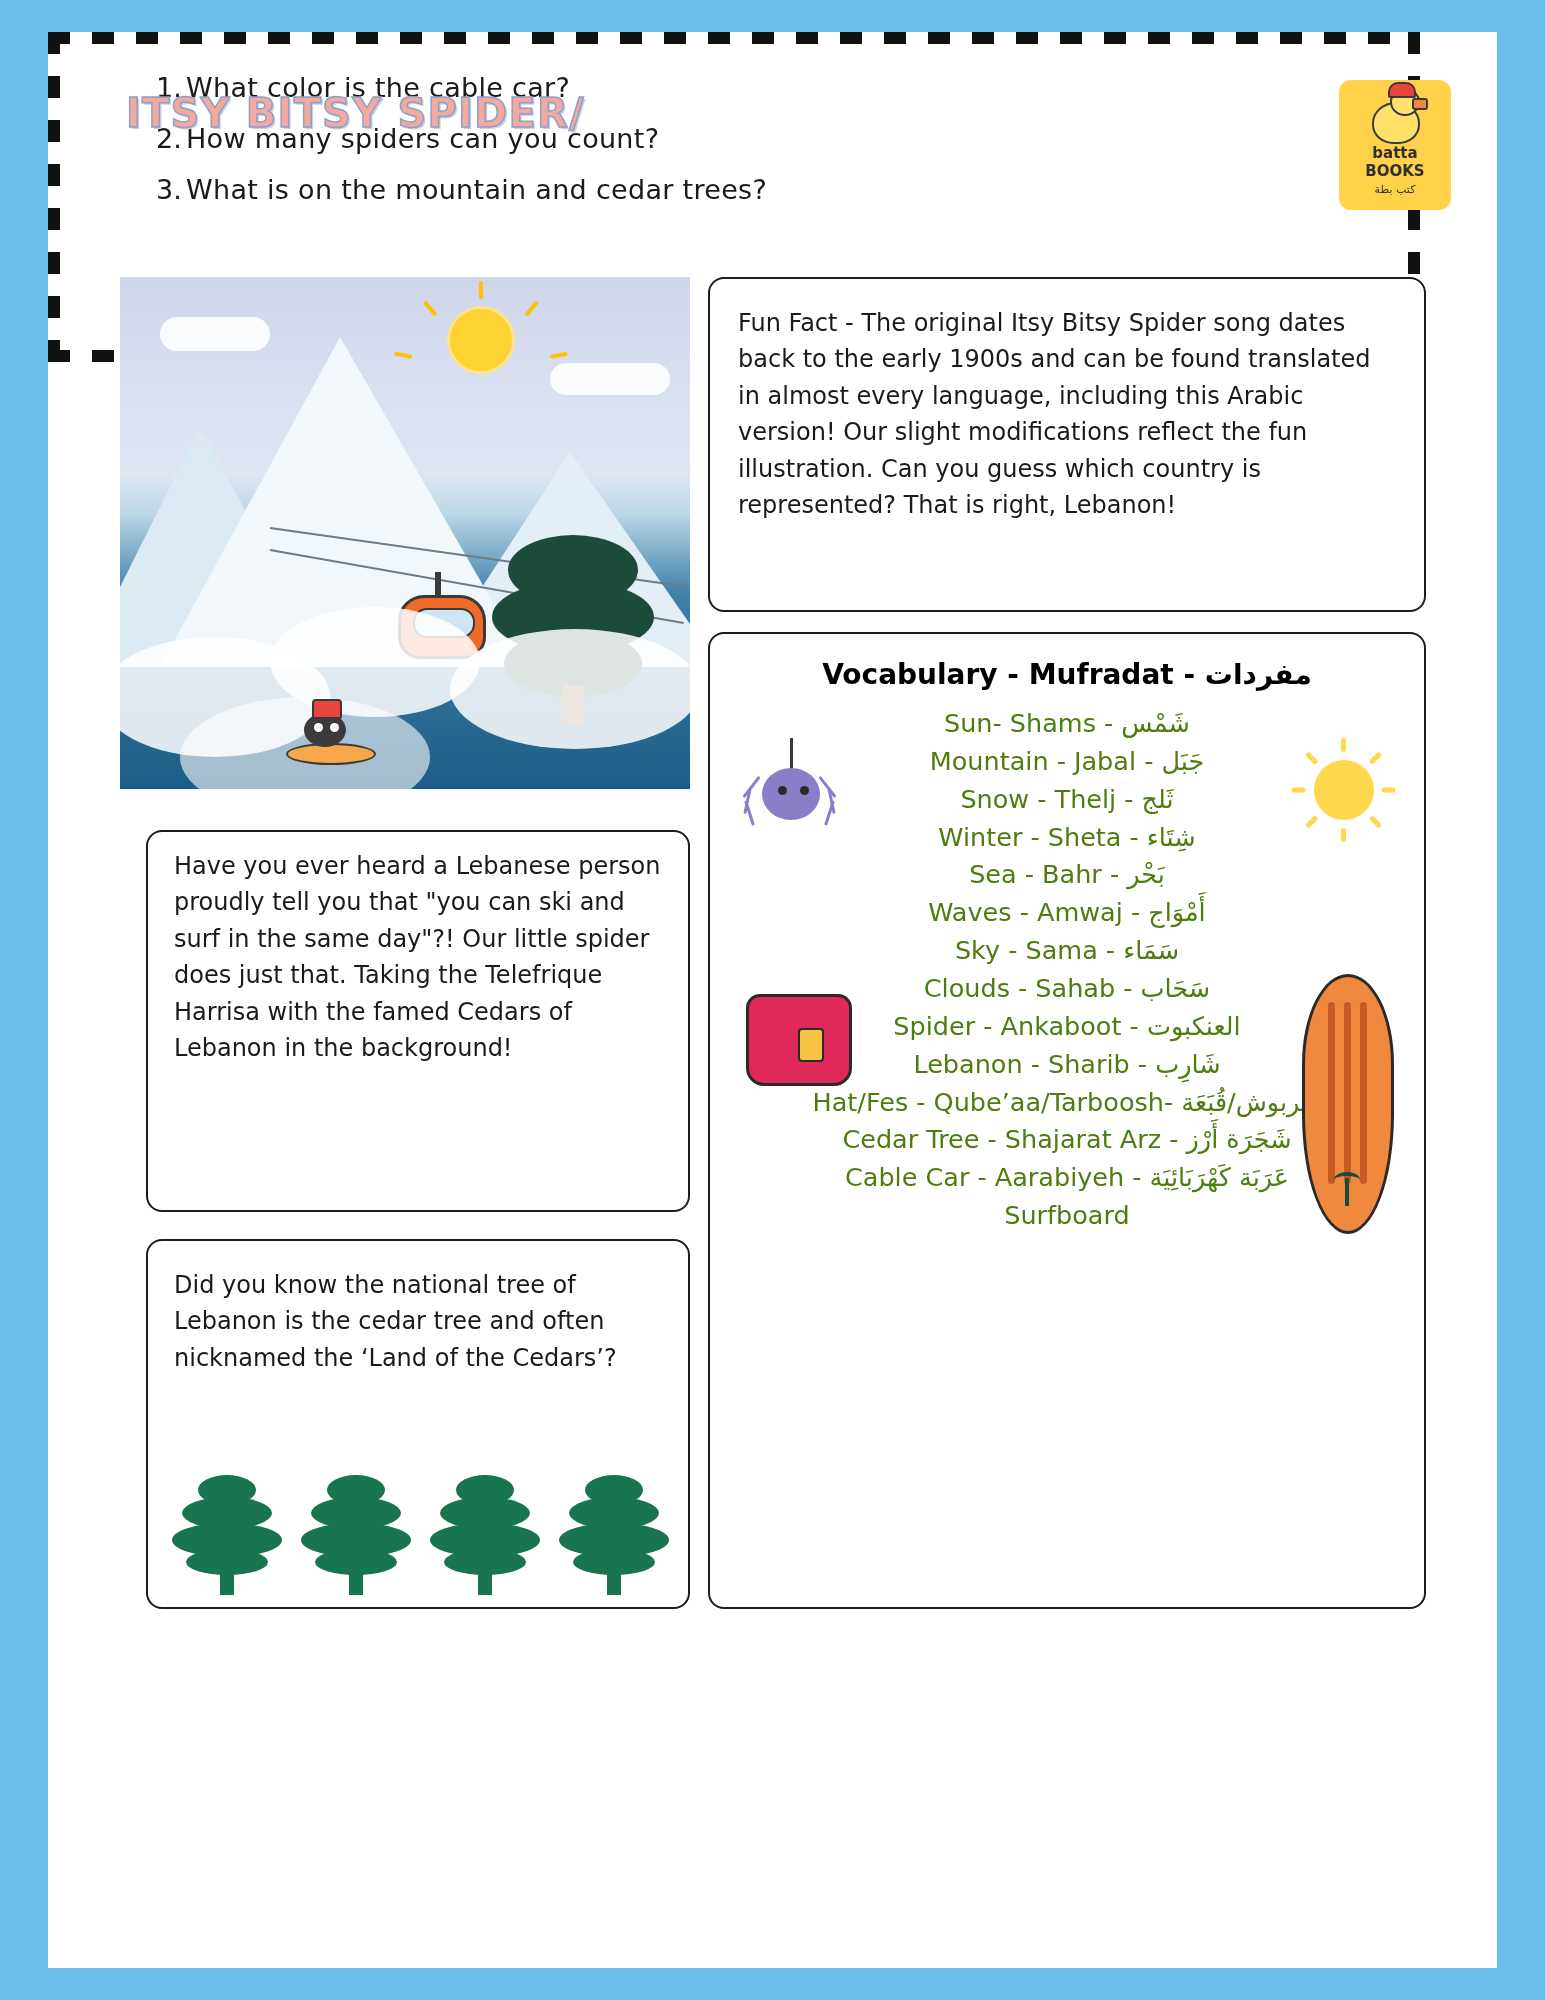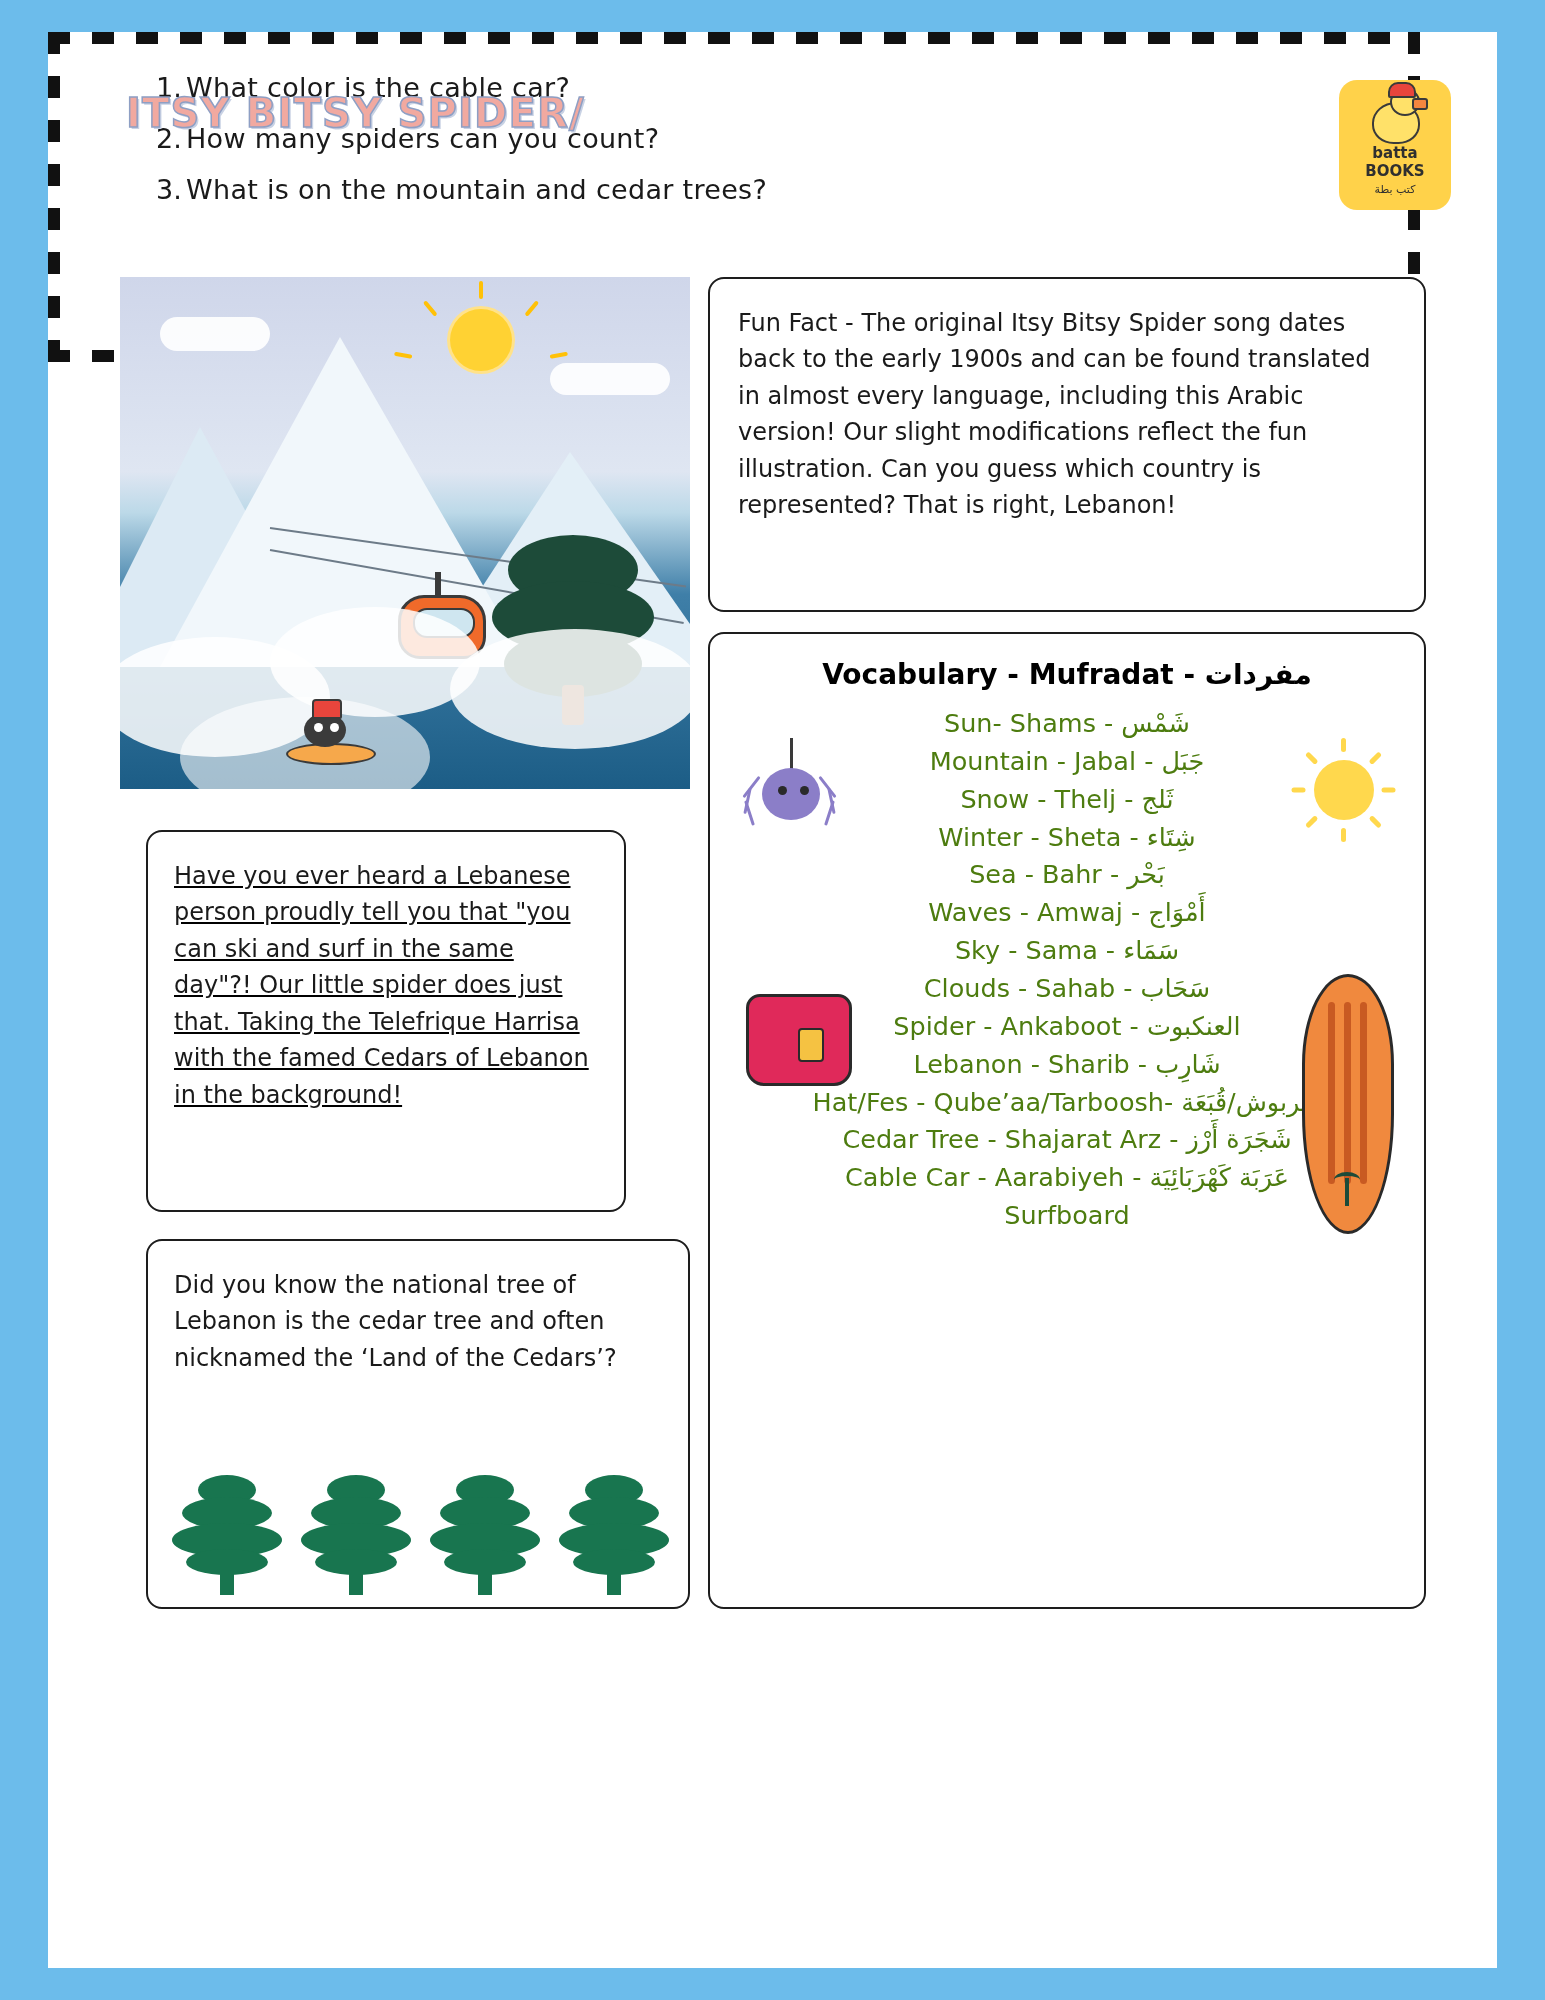--- a/index.html
+++ b/index.html
@@ -46,21 +46,21 @@
   }
 
   
   .logo {
     position: absolute;
     right: 46px;
     top: 48px;
     width: 112px;
     height: 130px;
     background: #ffd24a;
-    border-radius: 18px;
+    border-radius: 12px;
     text-align: center;
     overflow: hidden;
   }
   .logo .duck {
     margin: 6px auto 0;
     width: 58px;
     height: 58px;
     position: relative;
   }
   .logo .duck .body {
@@ -268,23 +268,22 @@
   
   #fun-fact-box {
     left: 660px; top: 245px;
     width: 718px; height: 335px;
     padding: 26px 28px;
   }
 
   
   #ski-box {
     left: 98px; top: 798px;
-    width: 480px; height: 382px;
-    padding: 26px 26px;
-    text-decoration: underline;
+    width: 544px; height: 382px;
+    padding: 16px 26px;
   }
   #cedar-box {
     left: 98px; top: 1207px;
     width: 544px; height: 370px;
     padding: 26px 26px 0;
   }
   .cedar-row {
     position: absolute;
     left: 14px; bottom: 12px;
     width: 516px; height: 128px;

